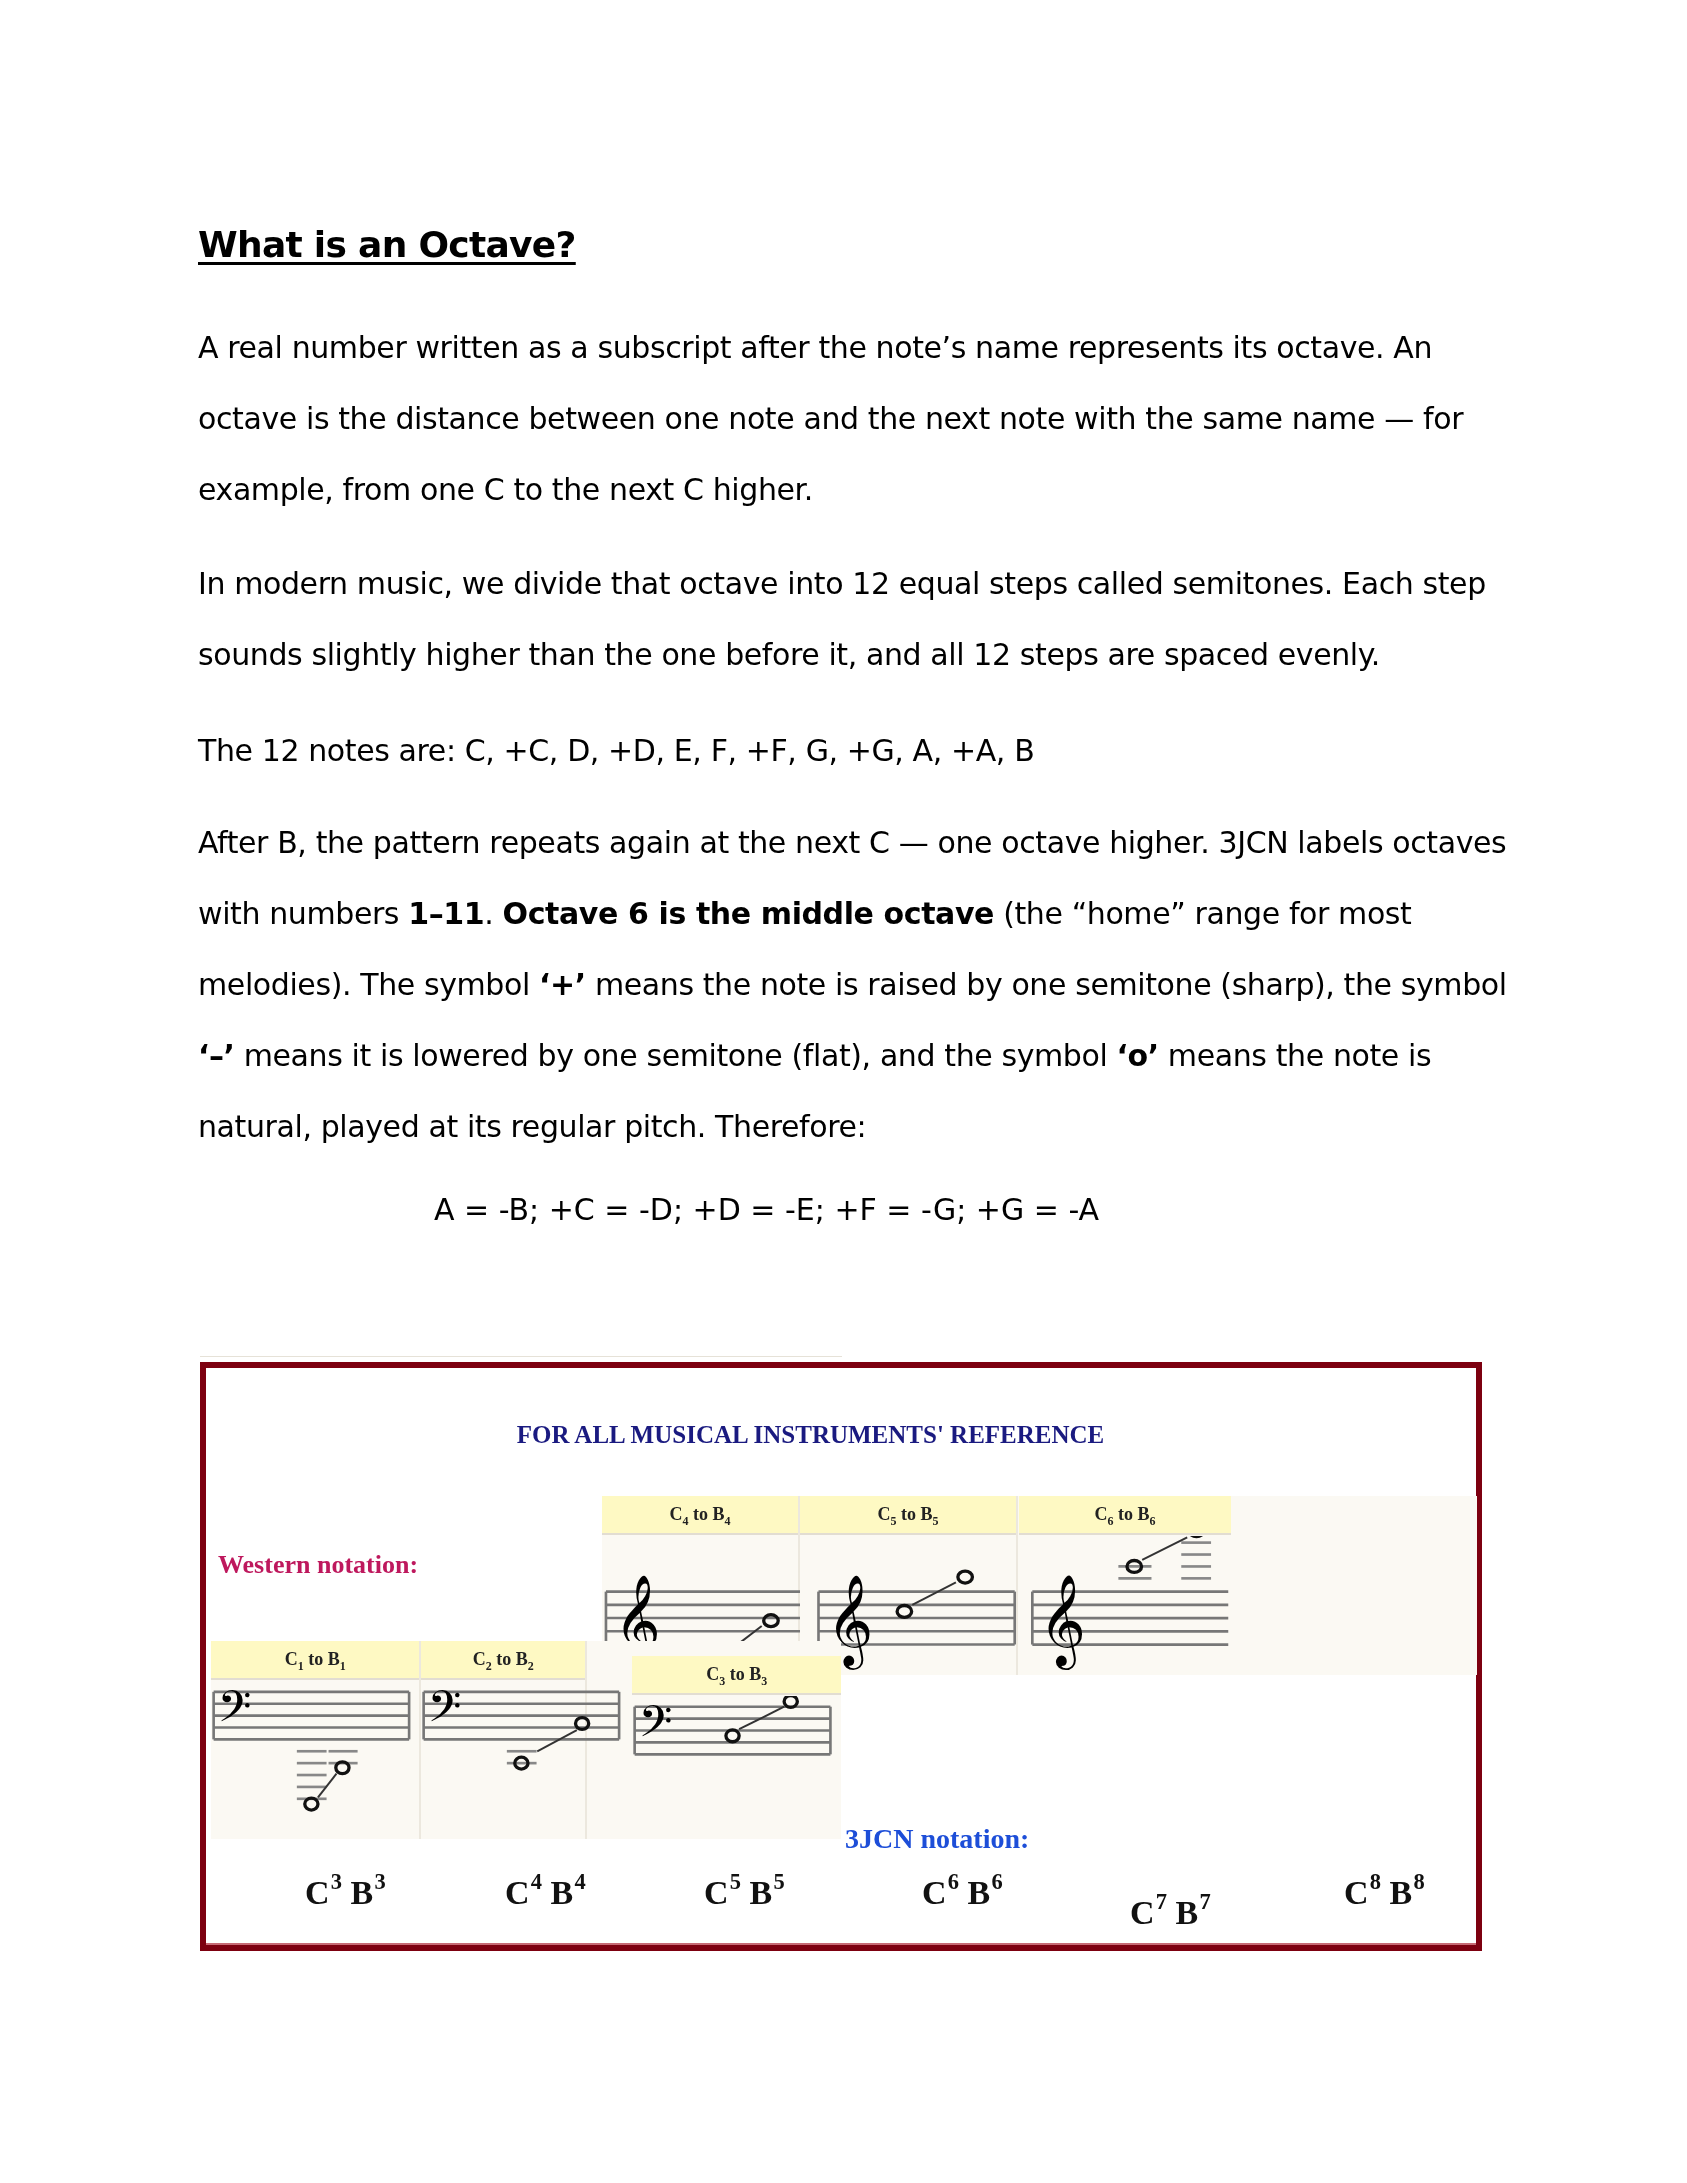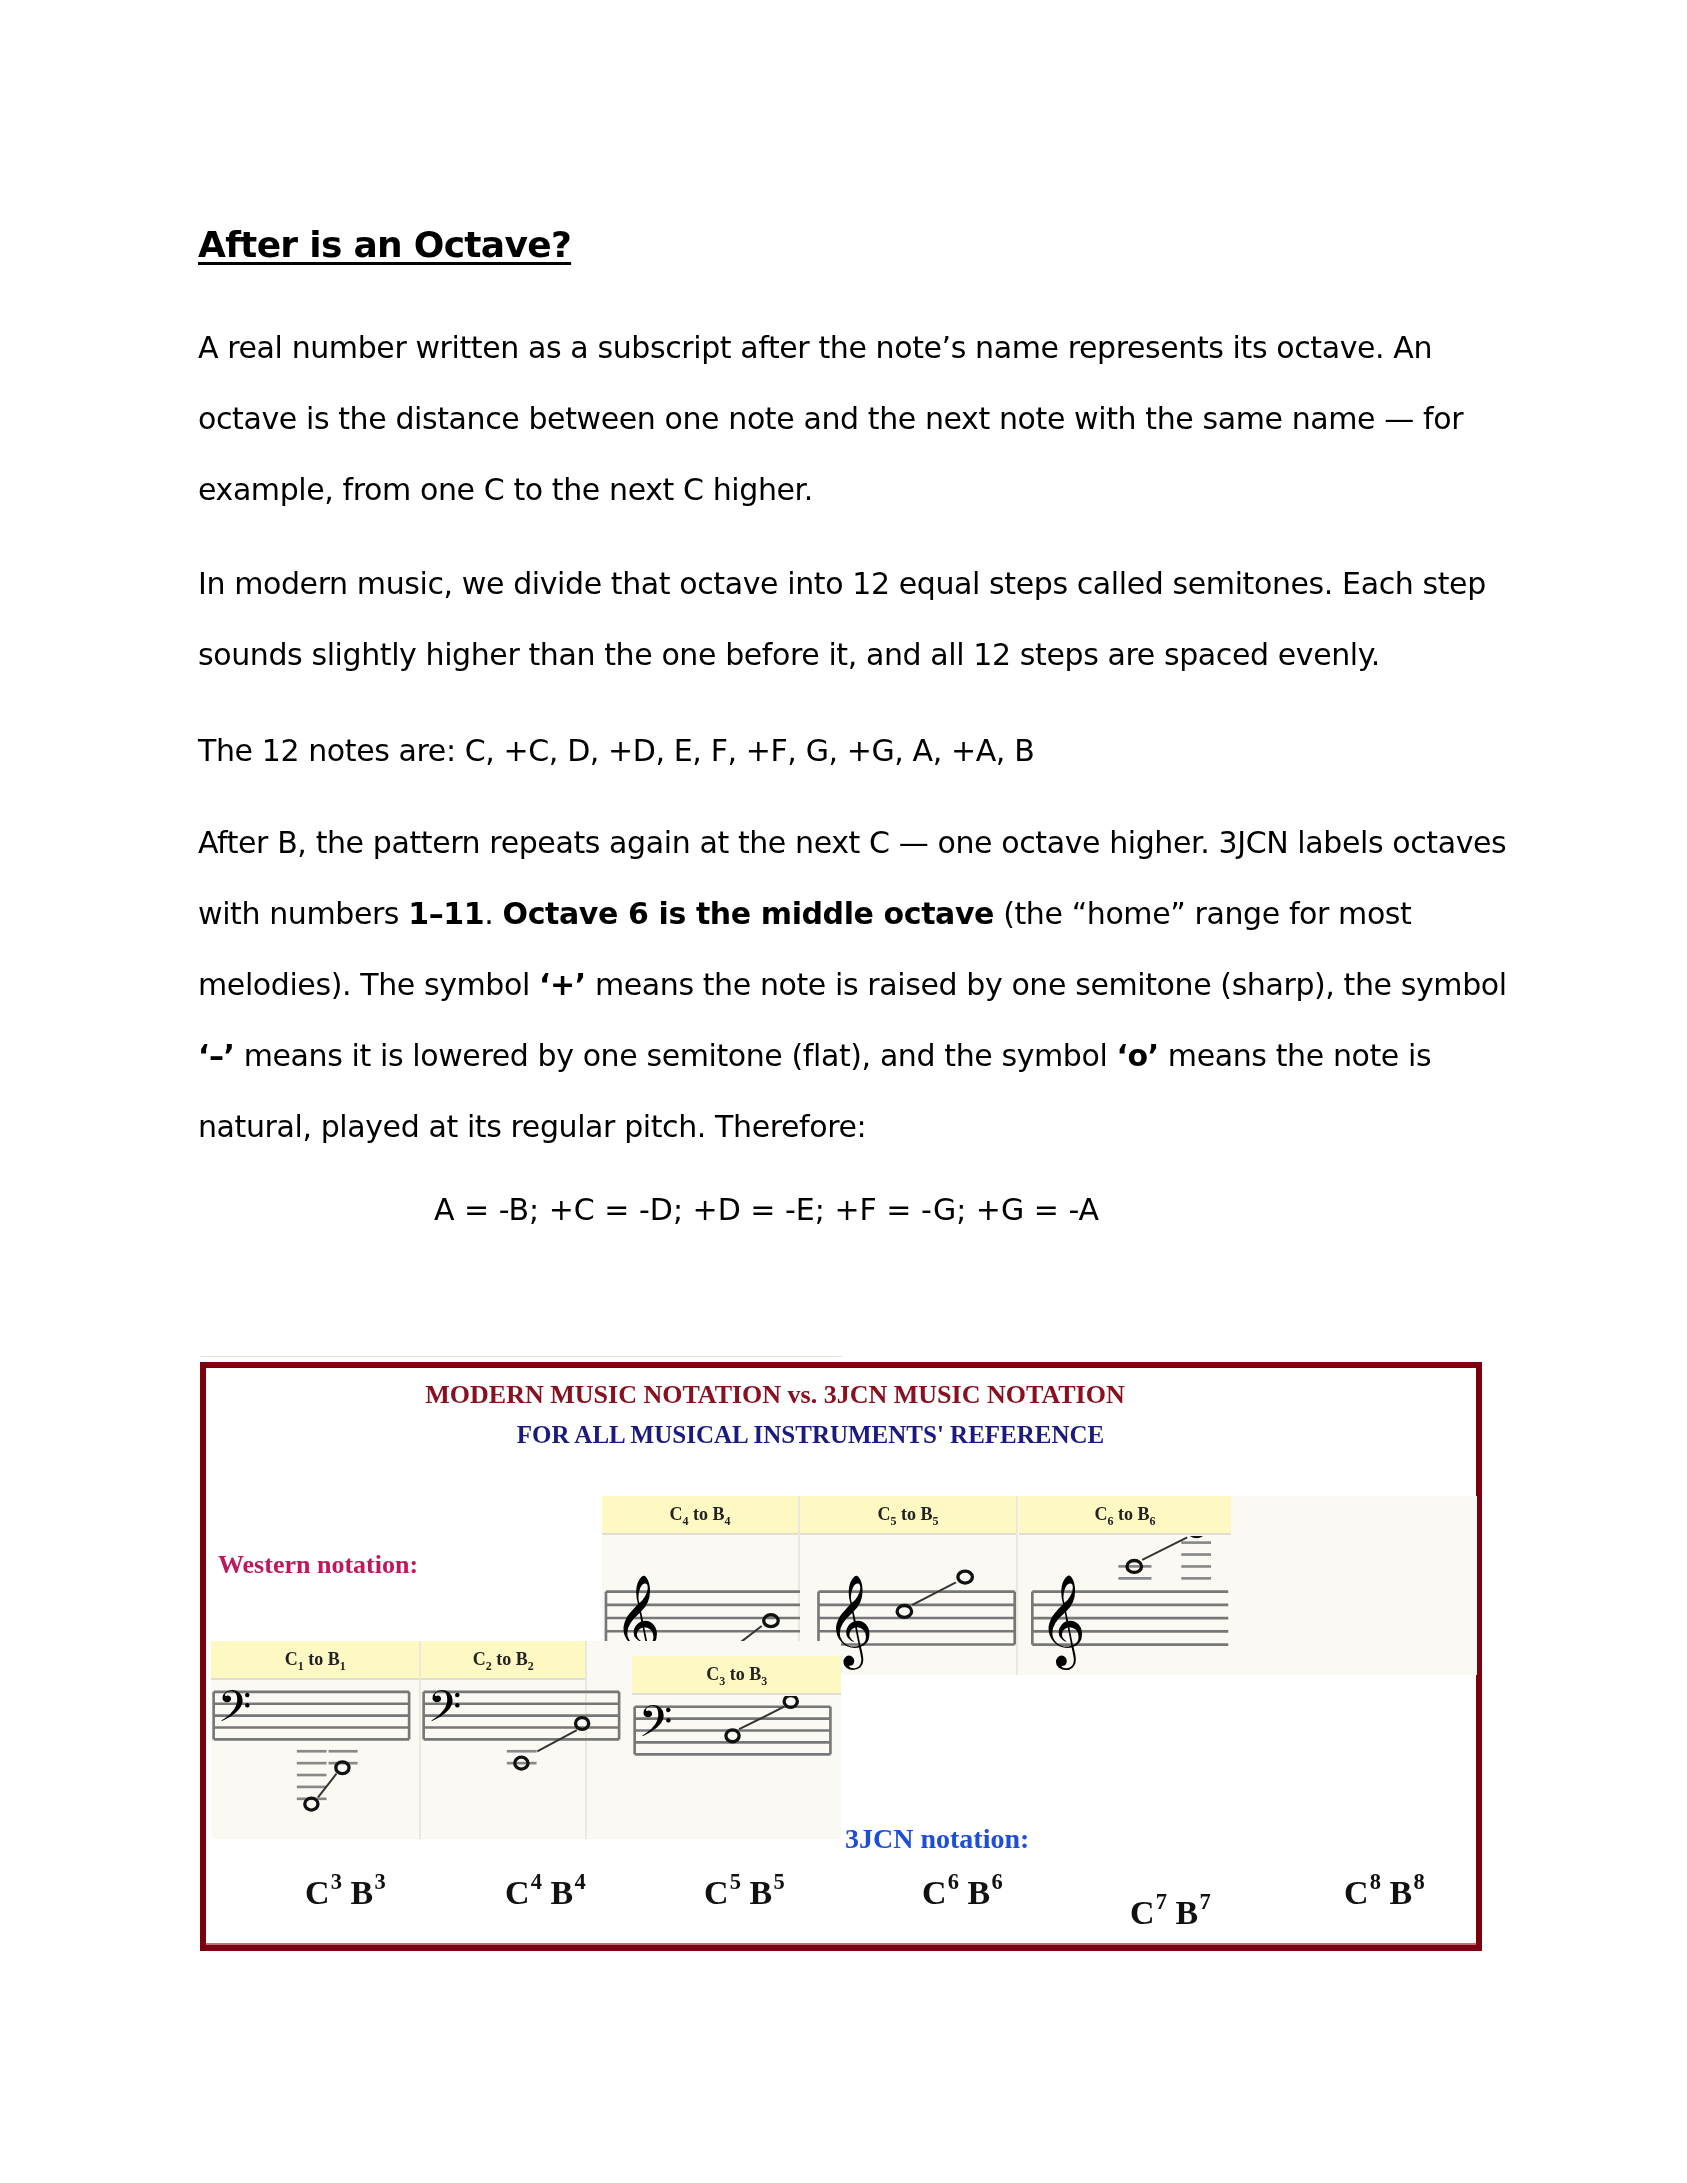--- a/index.html
+++ b/index.html
@@ -42,33 +42,32 @@
   .treble-table { left: 396px; top: 128px; width: 875px; height: 179px; }
 
   .jcn-row { position: absolute; top: 501px; font-family: "Liberation Serif", serif; font-weight: bold; font-size: 34px; color: #111; }
   .jcn-row sup { font-size: 22.5px; vertical-align: 14.6px; margin-left: 1.3px; }
 </style>
 </head>
 <body>
 
 <div class="page">
 
-  <div class="title">After is an Octave?</div>
+  <div class="title">What is an Octave?</div>
 
   <div class="para p1">A real number written as a subscript after the note’s name represents its octave. An octave is the distance between one note and the next note with the same name — for example, from one C to the next C higher.</div>
   <div class="para p2">In modern music, we divide that octave into 12 equal steps called semitones. Each step sounds slightly higher than the one before it, and all 12 steps are spaced evenly.</div>
   <div class="para p3">The 12 notes are: C, +C, D, +D, E, F, +F, G, +G, A, +A, B</div>
   <div class="para p4"><span>After B, the pattern repeats again at the next C — one octave higher. 3JCN labels octaves with numbers </span><b>1–11</b><span>. </span><b>Octave 6 is the middle octave</b><span> (the “home” range for most melodies). The symbol </span><b>‘+’</b><span> means the note is raised by one semitone (sharp), the symbol </span><b>‘–’</b><span> means it is lowered by one semitone (flat), and the symbol </span><b>‘o’</b><span> means the note is natural, played at its regular pitch. Therefore:</span></div>
 
   <div class="formula">A = -B; +C = -D; +D = -E; +F = -G; +G = -A</div>
 
   <div class="fig-top-grid"></div>
 
   <div class="figure">
-    <div class="fig-title1">MODERN  MUSIC  NOTATION  vs.  3JCN  MUSIC  NOTATION</div>
     <div class="fig-title2">FOR ALL MUSICAL INSTRUMENTS' REFERENCE</div>
 
     <div class="label-western">Western notation:</div>
 
     <div class="table treble-table">
       <div class="cell" style="left:0;width:198px;">
         <div class="cell-head"><span>C</span><sub>4</sub> <span>to</span> <span>B</span><sub>4</sub></div>
         <svg width="198" height="139" viewBox="0 0 300 210">
           <g stroke="#777" stroke-width="4">
             <line x1="6" y1="84" x2="302" y2="84"></line>

